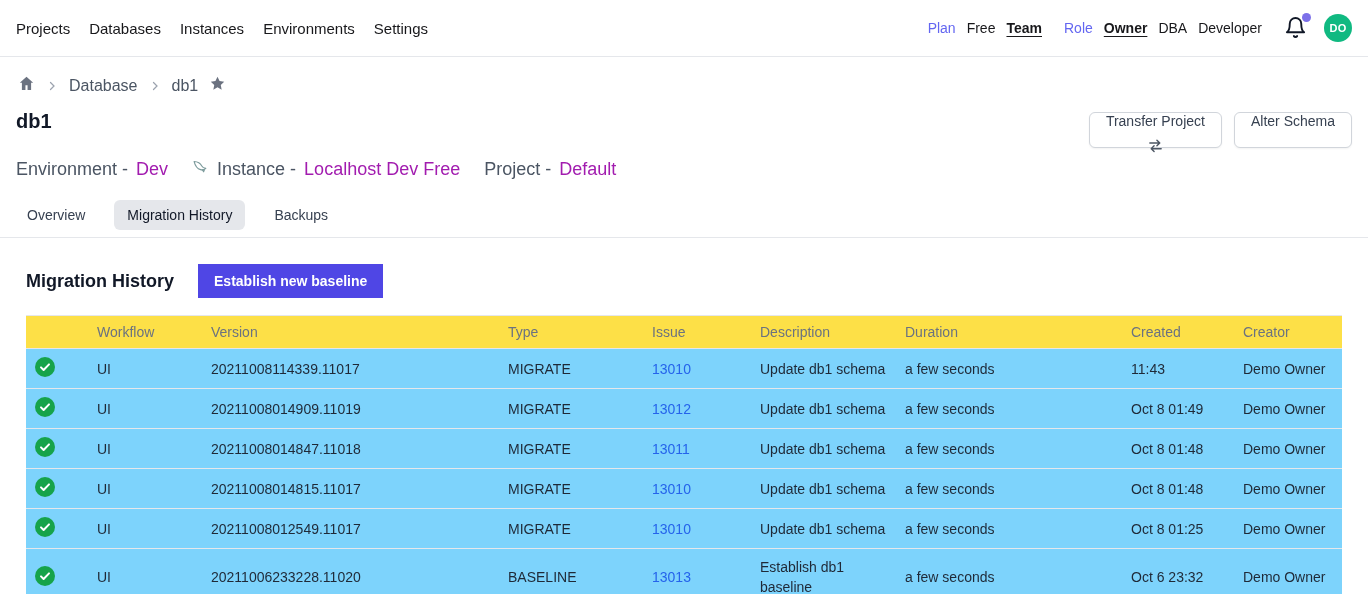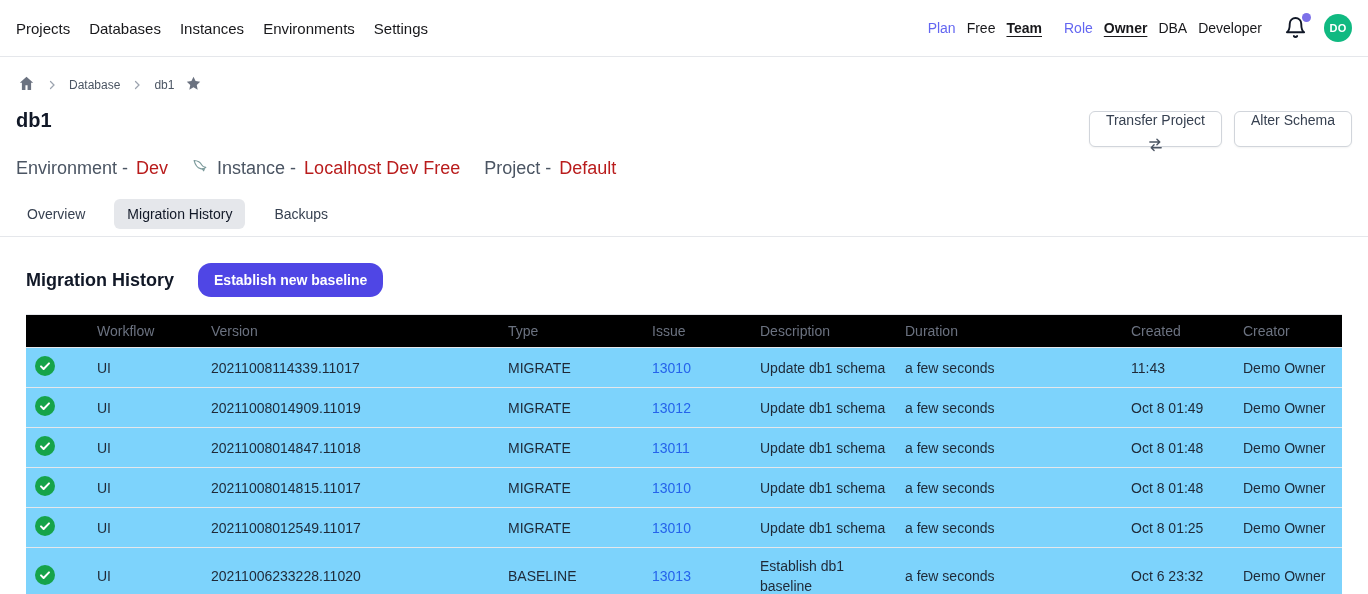--- a/index.html
+++ b/index.html
@@ -17,52 +17,52 @@
   .nav-strong { font-weight:600; text-decoration:underline; text-underline-offset:3px; }
   .bell-wrap { position:relative; margin-right:16px; width:24px; height:24px; cursor:pointer; }
   .bell-dot { position:absolute; top:-3px; right:-3px; width:9px; height:9px; border-radius:50%;
     background:#7c70e9; }
   .avatar { width:28px; height:28px; border-radius:50%; background:#10b981; color:#fff;
     font-size:11px; font-weight:700; display:flex; align-items:center; justify-content:center;
     letter-spacing:.3px; cursor:pointer; }
 
   
   .breadcrumb { display:flex; align-items:center; gap:11px; padding:0 18px; margin-top:18px;
-    font-size:12px; color:#4b5563; }
+    font-size:16px; color:#4b5563; }
   .crumb-link { cursor:pointer; }
   .crumb-sep { display:flex; align-items:center; color:#9ca3af; }
 
   
   .db-header { display:flex; justify-content:space-between; align-items:flex-start;
     padding:0 16px; margin-top:14px; }
   .page-title { font-size:20px; font-weight:700; color:#111827; }
   .meta-line { display:flex; align-items:center; gap:8px; margin-top:25px; font-size:18px;
     color:#4b5563; }
   .meta-line .gap { width:8px; }
-  a.link { color:#b91c1c; text-decoration:none; cursor:pointer;text-align:center; }
+  a.link { color:#a21caf; text-decoration:none; cursor:pointer;text-align:center; }
   .hdr-buttons { display:flex; gap:12px; margin-top:2px; }
   .btn { height:36px; padding:0 16px; display:flex; align-items:center; gap:8px;
     background:#fff; border:1px solid #d1d5db; border-radius:6px; font-size:14px; color:#374151;
     box-shadow:0 1px 2px rgba(0,0,0,.05); cursor:pointer; font-family:inherit;flex-direction:column; }
 
   
   .tabbar { margin-top:20px; padding:0 14px 7px 14px; border-bottom:1px solid #e5e7eb;
     display:flex; align-items:flex-end; gap:16px; }
   .tab { font-size:14px; color:#374151; padding:7px 13px; border-radius:6px; cursor:pointer; }
   .tab.active { background:#e5e7eb; color:#111827; }
 
   
   .section-head { display:flex; align-items:center; gap:24px; padding:0 26px; margin-top:26px; }
   .section-title { font-size:18px; font-weight:600; color:#111827; }
   .btn-primary { height:34px; padding:0 16px; background:#4f46e5; color:#fff; border:none;
-    border-radius:13px; font-size:14px; font-weight:600; cursor:pointer; font-family:inherit; }
+    border-radius:0; font-size:14px; font-weight:600; cursor:pointer; font-family:inherit; }
 
   
   table { margin:17px 26px 0 26px; width:1316px; border-collapse:collapse; table-layout:fixed; }
-  thead th { background:#000000; text-align:left; font-weight:400; font-size:14px; color:#6b7280;
+  thead th { background:#fde047; text-align:left; font-weight:400; font-size:14px; color:#6b7280;
     padding:8px 8px; border-top:1px solid #e5e7eb; border-bottom:1px solid #e5e7eb; }
   tbody td { font-size:14px; color:#1f2937; padding:8px 8px; border-bottom:1px solid #e5e7eb;
     vertical-align:middle; }
   tbody tr { cursor:pointer; background:#7dd3fc; }
   td.c-status { padding-left:9px; }
   .status-ok { display:inline-flex; width:20px; height:20px; }
   a.issue-link { color:#2563eb; text-decoration:none; cursor:pointer; }
   .desc-wrap { display:inline-block; max-width:129px; line-height:20px; }
 </style>
 </head>

